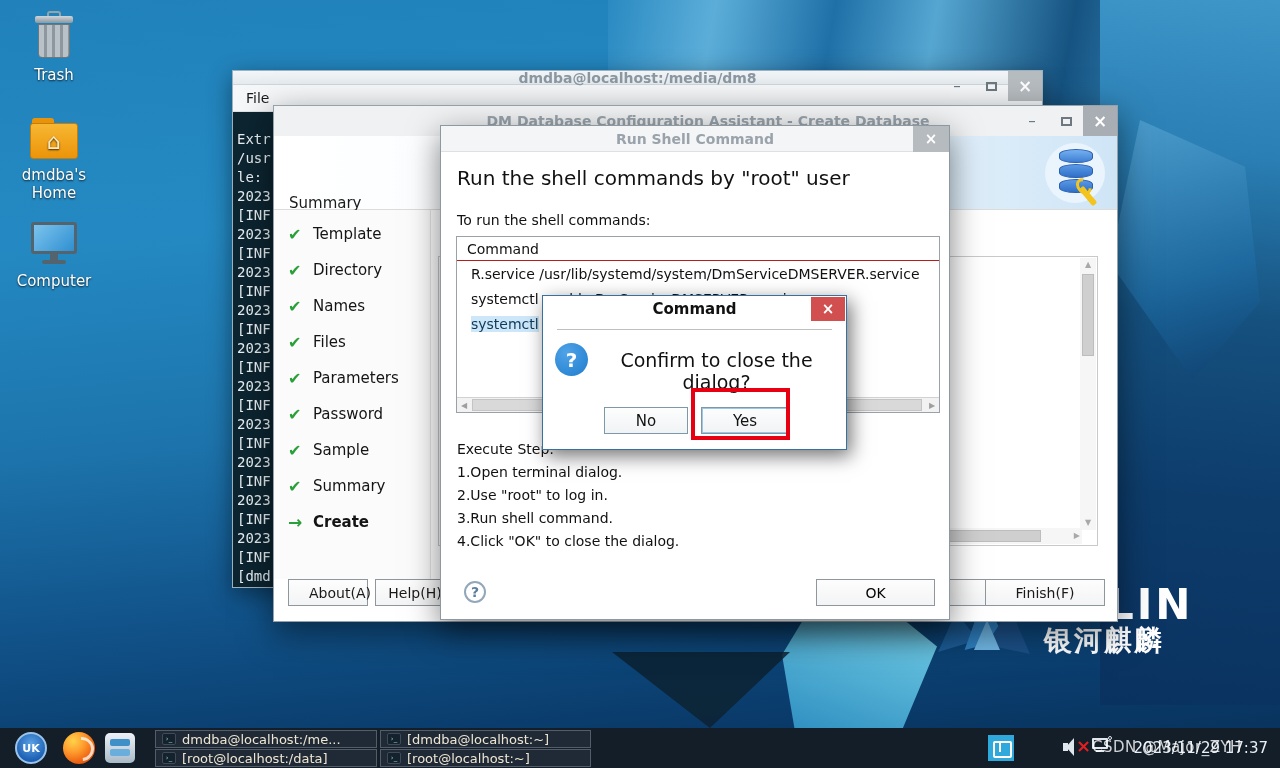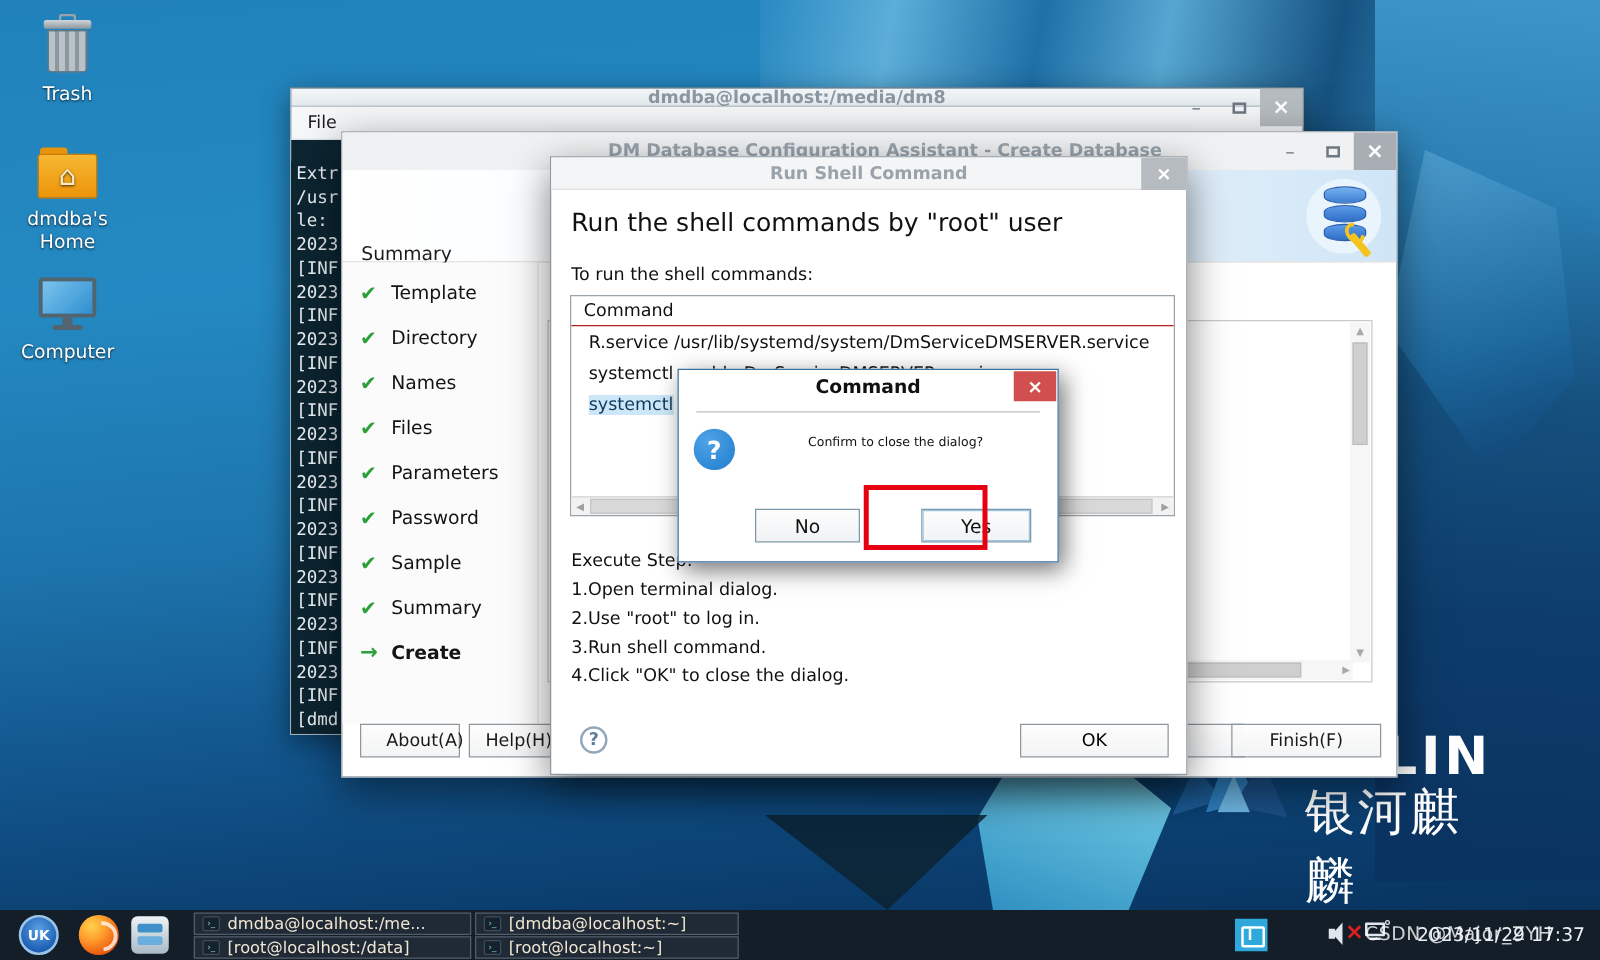--- a/index.html
+++ b/index.html
@@ -18,21 +18,21 @@
     background:linear-gradient(160deg,#5aa8d6 0%,#1f6ea6 60%,#0d3c6b 100%);
     clip-path:polygon(20% 0,90% 18%,100% 70%,55% 100%,0 55%); opacity:.7; }
   .ice-shard { position:absolute; left:782px; top:565px; width:155px; height:163px;
     background:linear-gradient(200deg,#a5e4f2 0%,#66c2e0 40%,#2f8fc0 100%);
     clip-path:polygon(35% 0,100% 50%,78% 100%,8% 100%,0 55%); }
   .ice-notch { position:absolute; left:612px; top:652px; width:178px; height:76px;
     background:#0d2231; clip-path:polygon(0 0,100% 0,55% 100%); opacity:.85; }
 
   .kylin-logo { position:absolute; left:938px; top:580px; width:260px; height:90px; color:#fff; }
   .kylin-brand { position:absolute; left:100px; top:0; font-size:42px; font-weight:bold; letter-spacing:3px; }
-  .kylin-cn { position:absolute; left:106px; top:42px; font-size:40px; font-weight:normal; letter-spacing:2px; }
+  .kylin-cn { position:absolute; left:106px; top:42px; font-size:28px; font-weight:bold; letter-spacing:2px; }
   .kylin-emblem { position:absolute; left:0; top:14px; width:92px; height:62px; }
   .kylin-emblem i { position:absolute; display:block; }
   .ke1 { left:0; top:18px; width:40px; height:40px; background:#1d5e9a; clip-path:polygon(0 100%,45% 0,100% 70%); }
   .ke2 { left:22px; top:4px; width:46px; height:52px; background:#2f81c2; clip-path:polygon(10% 100%,50% 0,100% 80%); }
   .ke3 { left:48px; top:14px; width:44px; height:46px; background:#1b4f86; clip-path:polygon(0 80%,55% 0,100% 100%); }
   .ke4 { left:36px; top:26px; width:26px; height:30px; background:#6fb6e4; clip-path:polygon(0 100%,50% 0,100% 100%); }
 
   
   .dicon { position:absolute; width:104px; text-align:center; color:#fff; font-size:15px;
     text-shadow:0 1px 2px rgba(0,0,0,.8); }
@@ -144,25 +144,25 @@
   .confirm { position:absolute; left:542px; top:295px; width:305px; height:155px; background:#fff;
     border:1px solid #38719f; box-shadow:4px 6px 18px rgba(0,0,0,.55); }
   .cf-titlebar { position:relative; height:26px; display:flex; align-items:center; justify-content:center; }
   .cf-title { font-size:15px; font-weight:bold; color:#111; }
   .cf-close { position:absolute; right:1px; top:1px; width:34px; height:24px; background:#d14f4f; color:#fff;
     font-weight:bold; font-size:15px; display:flex; align-items:center; justify-content:center; }
   .cf-divider { position:absolute; left:14px; right:14px; top:33px; border-top:1px solid #bfbfbf; }
   .cf-qicon { position:absolute; left:12px; top:47px; width:33px; height:33px; border-radius:50%;
     background:radial-gradient(circle at 35% 30%,#4fa3e8,#1f7ccc); color:#fff; font-size:20px; font-weight:bold;
     display:flex; align-items:center; justify-content:center; }
-  .cf-msg { position:absolute; left:52px; right:8px; top:53px; font-size:10px; color:#111; text-align:center; }
+  .cf-msg { position:absolute; left:52px; right:8px; top:53px; font-size:19px; color:#111; text-align:center; }
   .cf-btn { position:absolute; top:111px; height:27px; background:linear-gradient(#fdfdfd,#f0f3f5);
     border:1px solid #7e98aa; font-size:15px; color:#111; display:flex; align-items:center; justify-content:center; }
   .cf-no { left:61px; width:84px; }
-  .cf-yes { left:158px; width:88px; box-shadow:inset 0 0 0 1px #9cc6e2;margin-left:36px; }
+  .cf-yes { left:158px; width:88px; box-shadow:inset 0 0 0 1px #9cc6e2; }
   .red-annotation { position:absolute; left:148px; top:92px; width:99px; height:52px; border:4px solid #e60012; pointer-events:none; }
 
   
   .taskbar { position:absolute; left:0; bottom:0; width:1280px; height:40px; background:#141e29; z-index:60; }
   .launcher { position:absolute; top:4px; width:32px; height:32px; }
   .uk-logo { position:absolute; left:15px; background:radial-gradient(circle at 50% 35%,#5ba2e4,#1c5fb4 72%);
     border:2px solid #9cc4e8; border-radius:50%; color:#fff; font-size:11px; font-weight:bold;
     display:flex; align-items:center; justify-content:center; }
   .ff-logo { position:absolute; left:63px; border-radius:50%;
     background:radial-gradient(circle at 32% 28%,#ffd24a 0%,#ff9d2e 35%,#ec5f10 70%,#d94a0f 100%); }

